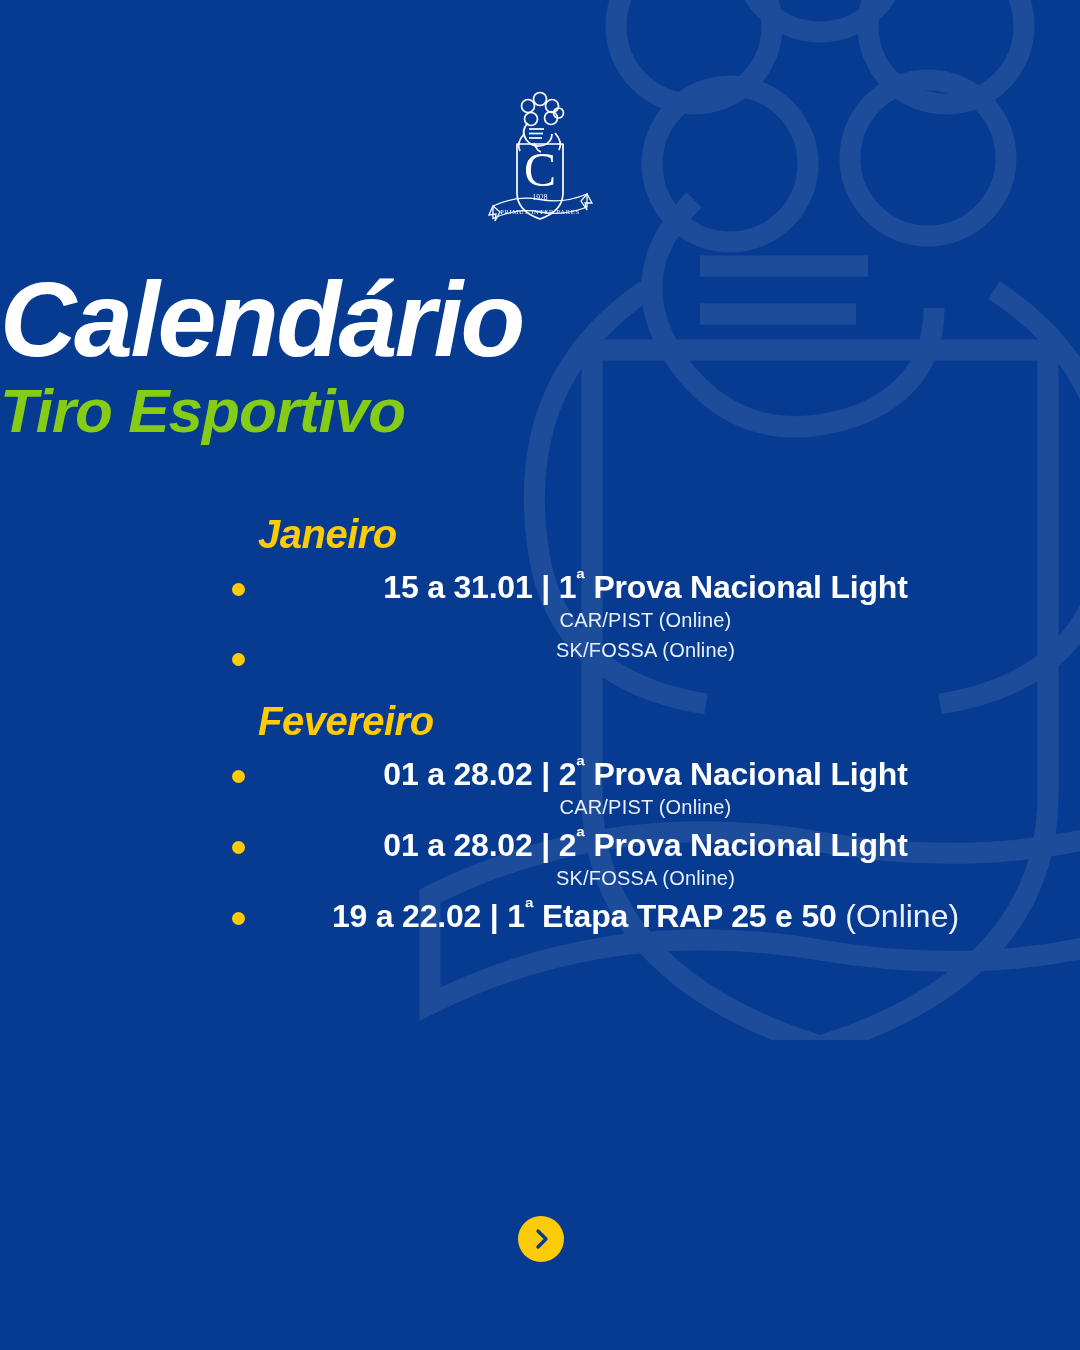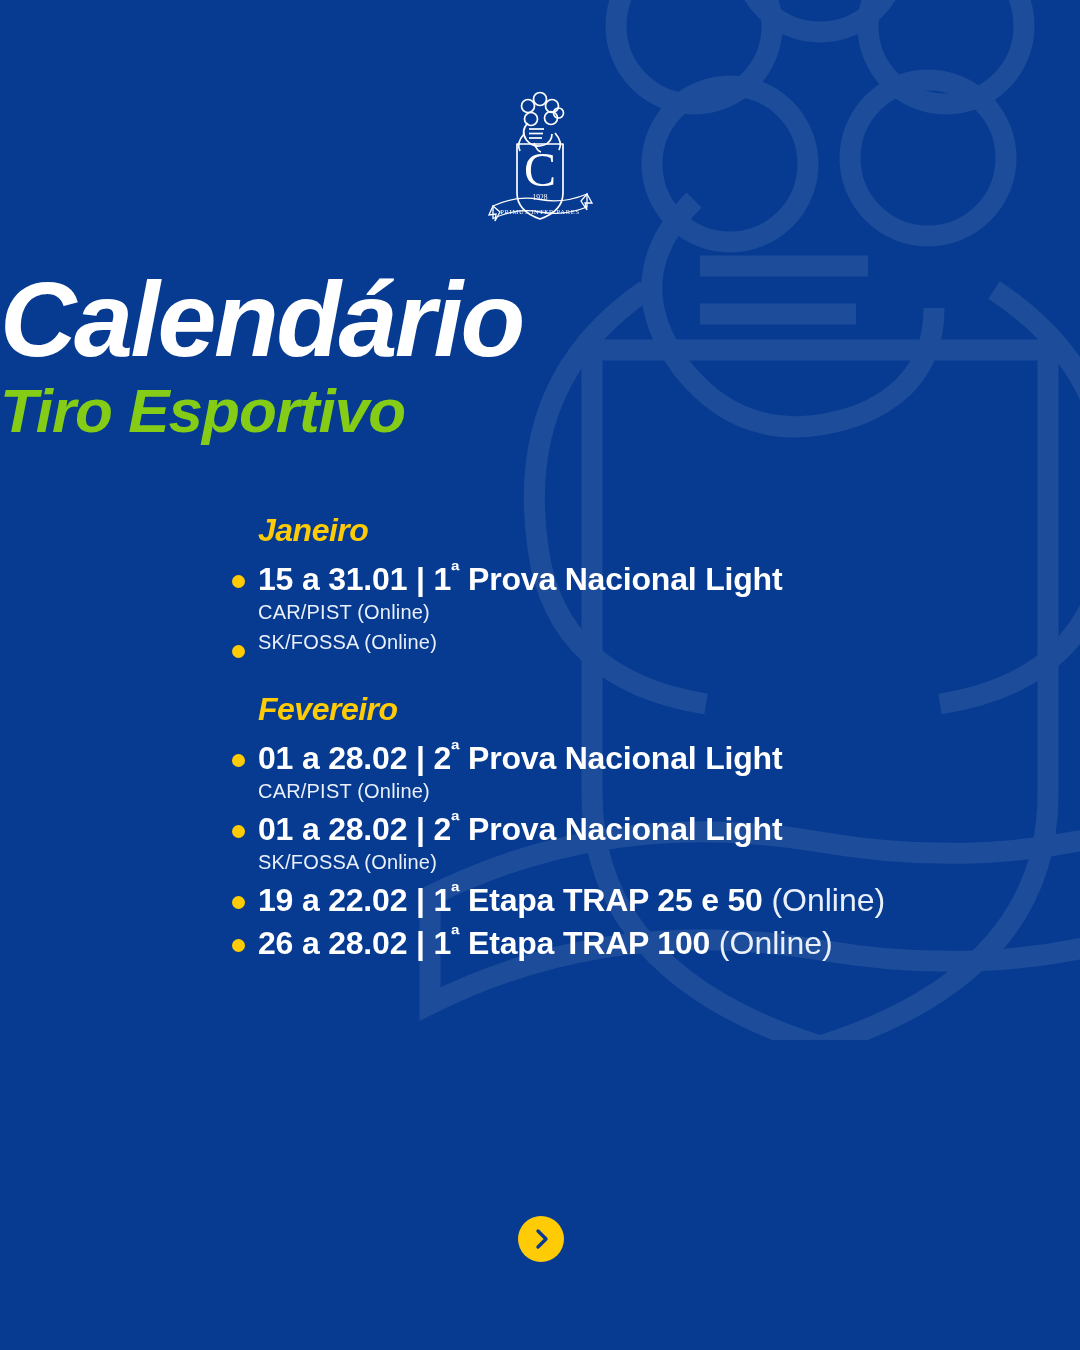--- a/index.html
+++ b/index.html
@@ -80,33 +80,34 @@
     position:absolute;
     top:512px;
     left:213px;
     width:820px;
   }
 
   .month-block { margin-bottom:10px; }
   .month-block.second { margin-top:36px; }
 
   .month-name {
-    font-size:32px;
+    font-size:40px;
     font-weight:bold;
     font-style:italic;
     color:#FFCB05;
     letter-spacing:-0.5px;
     margin-left:45px;
     margin-bottom:10px;
   }
 
   .event {
     position:relative;
     padding-left:45px;
     margin-bottom:5px;
+    text-align:center;
   }
   .event.tight { margin-bottom:2px; }
 
   .bullet {
     position:absolute;
     left:19px;
     top:16px;
     width:13px;
     height:13px;
     border-radius:50%;
@@ -246,24 +247,20 @@
         </div>
         <div class="event">
           <span class="bullet"></span>
           <div class="event-main"><span>01 a 28.02</span> <span class="sep">|</span> <span>2</span><span class="ordinal">ª</span> <span>Prova Nacional Light</span></div>
           <div class="event-sub">SK/FOSSA (Online)</div>
         </div>
         <div class="event tight">
           <span class="bullet"></span>
           <div class="event-main"><span>19 a 22.02</span> <span class="sep">|</span> <span>1</span><span class="ordinal">ª</span> <span>Etapa TRAP 25 e 50</span> <span class="light-tail">(Online)</span></div>
         </div>
-        <div class="event tight">
-          <span class="bullet"></span>
-          <div class="event-main"><span>26 a 28.02</span> <span class="sep">|</span> <span>1</span><span class="ordinal">ª</span> <span>Etapa TRAP 100</span> <span class="light-tail">(Online)</span></div>
-        </div>
       </div>
     </div>
 
   <div class="next-arrow">
     <svg width="24" height="24" viewBox="0 0 24 24">
       <path d="M9 4 L17 12 L9 20" fill="none" stroke="#063B91" stroke-width="3.4" stroke-linecap="round" stroke-linejoin="round"></path>
     </svg>
   </div>
 
 </div>

